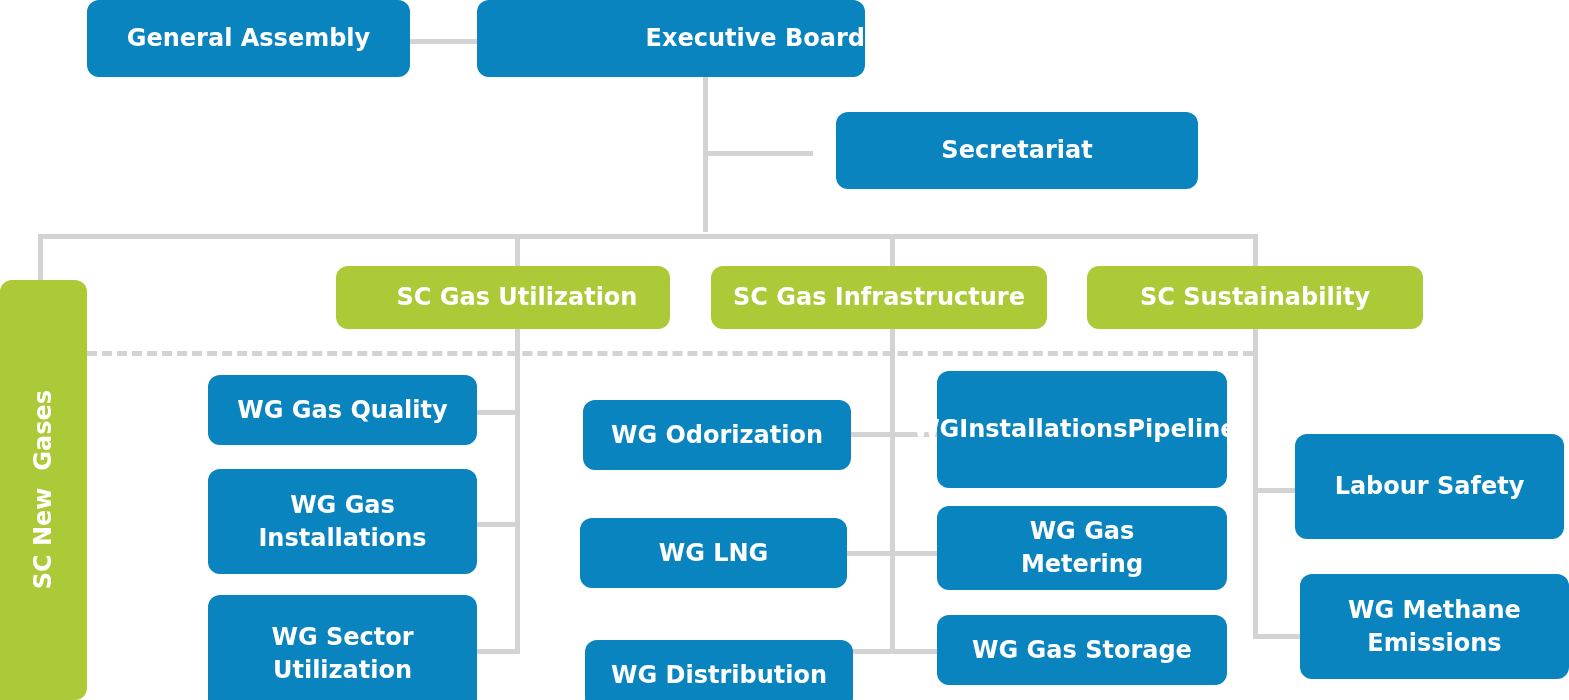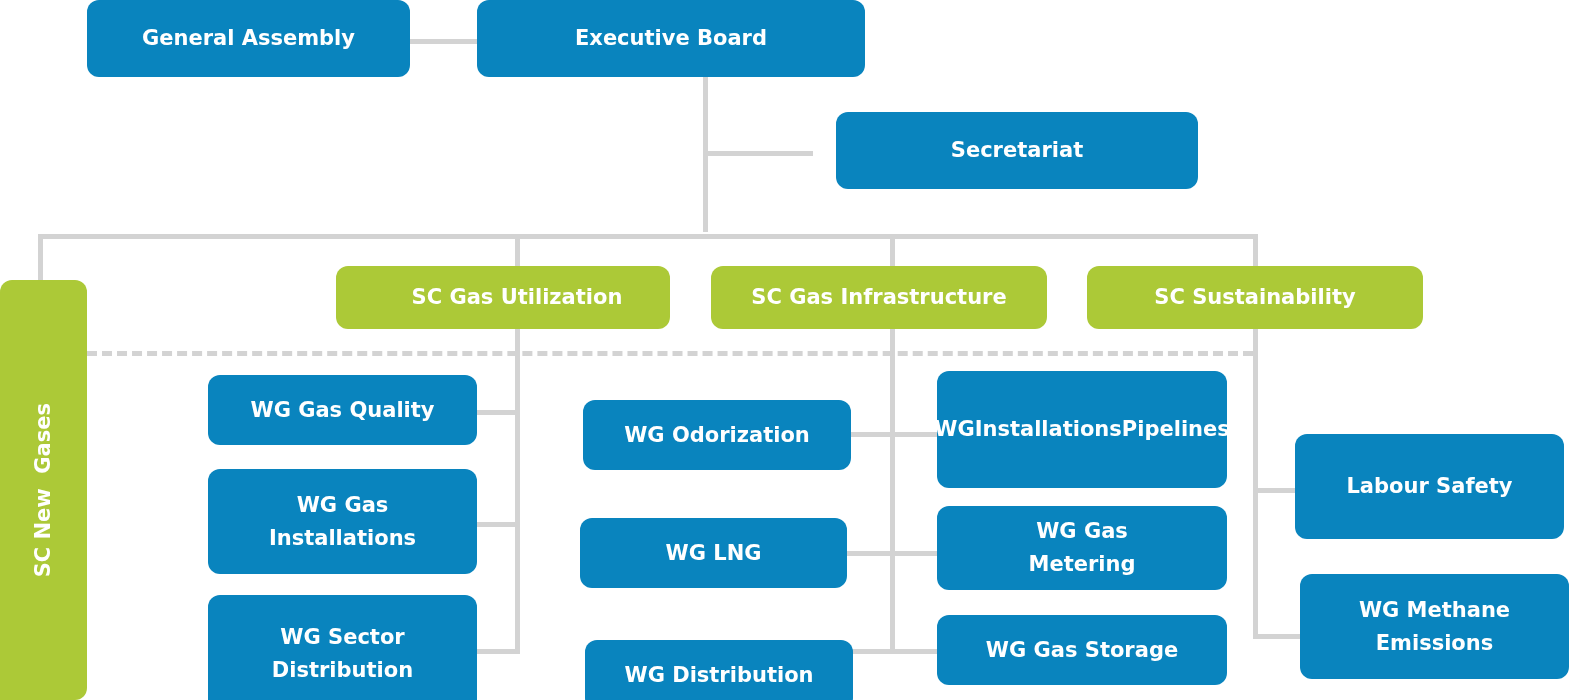--- a/index.html
+++ b/index.html
@@ -1,20 +1,20 @@
 <!DOCTYPE html>
 <html><head>
   <meta charset="utf-8">
   <style>
     html, body { margin: 0; padding: 0; background: #ffffff; }
     body { width: 1569px; height: 700px; position: relative; overflow: hidden;
            font-family: "DejaVu Sans", "Liberation Sans", sans-serif; }
     .box { position: absolute; box-sizing: border-box; border-radius: 12px;
            display: flex; align-items: center; justify-content: center; text-align: center;
-           color: #ffffff; font-weight: bold; font-size: 21px; line-height: 33px; }
+           color: #ffffff; font-weight: bold; font-size: 24px; line-height: 33px; }
     .blue { background: #0984BE; }
     .green { background: #ACC937; }
     .ln { position: absolute; background: #D3D3D3; }
     .dash { position: absolute; height: 0; border-top: 5px dashed #D3D3D3; }
     .vert { writing-mode: vertical-rl; transform: rotate(180deg); white-space: nowrap; }
   </style>
 </head>
 <body>
 
 <div class="ln" style="left:409px;top:39px;width:69px;height:5px;"></div>
@@ -34,21 +34,21 @@
 <div class="ln" style="left:850px;top:432px;width:90px;height:5px;"></div>
 <div class="ln" style="left:846px;top:551px;width:94px;height:5px;"></div>
 <div class="ln" style="left:852px;top:649px;width:88px;height:5px;"></div>
 
 <div class="ln" style="left:1253px;top:488px;width:44px;height:5px;"></div>
 <div class="ln" style="left:1253px;top:634px;width:48px;height:5px;"></div>
 
 <div class="box blue" style="left:87px;top:0;width:323px;height:77px;">
   <span>General Assembly</span>
 </div>
-<div class="box blue" style="left:477px;top:0;width:388px;height:77px;">
+<div class="box blue" style="left:477px;top:0;width:388px;height:77px;justify-content:flex-end;">
   <span>Executive Board</span>
 </div>
 <div class="box blue" style="left:836px;top:112px;width:362px;height:77px;">
   <span>Secretariat</span>
 </div>
 
 <div class="box green" style="left:0;top:280px;width:87px;height:420px;border-bottom-left-radius:0;border-bottom-right-radius:12px;">
   <span class="vert" style="white-space:pre;">SC New  Gases</span>
 </div>
 <div class="box green" style="left:336px;top:266px;width:334px;height:63px;padding-left:28px;">
@@ -63,21 +63,21 @@
 
 <div class="box blue" style="left:208px;top:375px;width:269px;height:70px;">
   <span>WG Gas Quality</span>
 </div>
 <div class="box blue" style="left:208px;top:469px;width:269px;height:105px;flex-direction:column;">
   <span>WG Gas</span>
   <span>Installations</span>
 </div>
 <div class="box blue" style="left:208px;top:595px;width:269px;height:117px;flex-direction:column;border-bottom-left-radius:0;border-bottom-right-radius:0;">
   <span>WG Sector</span>
-  <span>Distribution</span>
+  <span>Utilization</span>
 </div>
 
 <div class="box blue" style="left:583px;top:400px;width:268px;height:70px;">
   <span>WG Odorization</span>
 </div>
 <div class="box blue" style="left:580px;top:518px;width:267px;height:70px;">
   <span>WG LNG</span>
 </div>
 <div class="box blue" style="left:585px;top:616px;width:268px;height:70px;margin-top:24px;">
   <span>WG Distribution</span>

